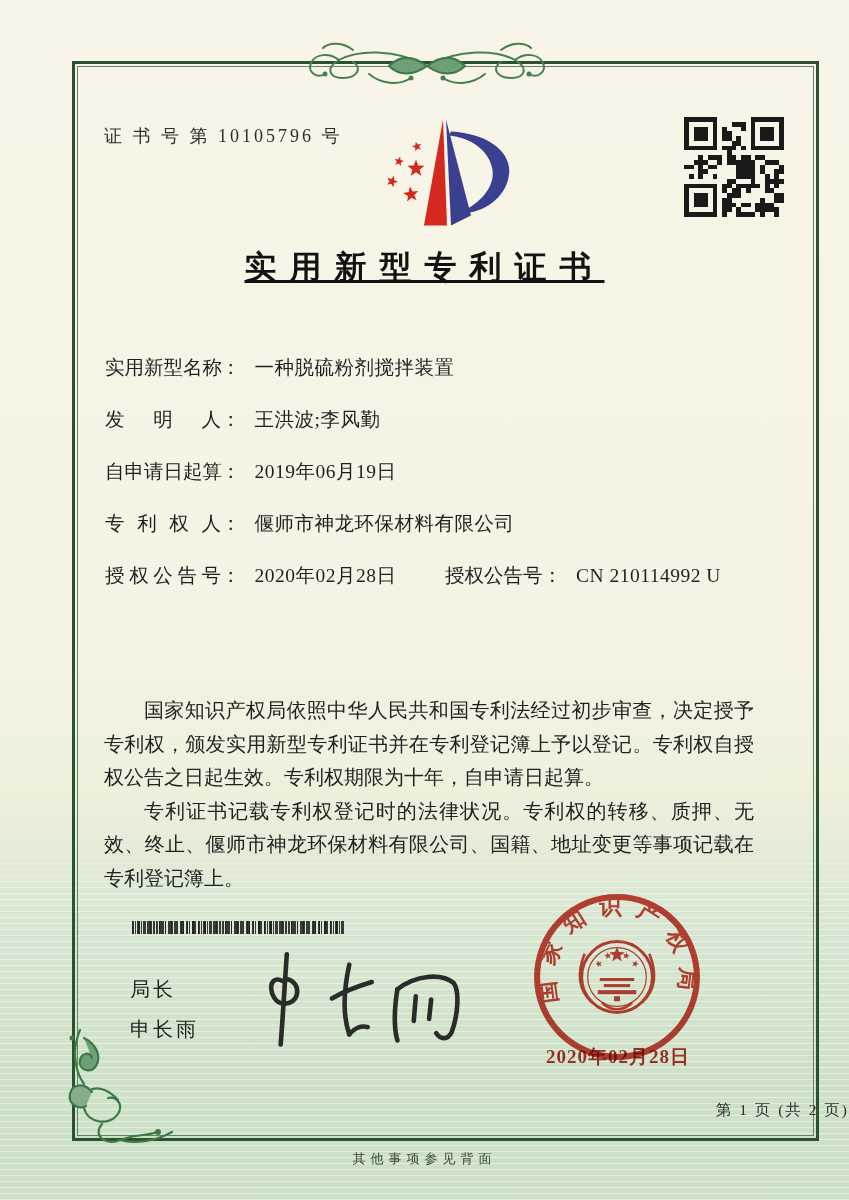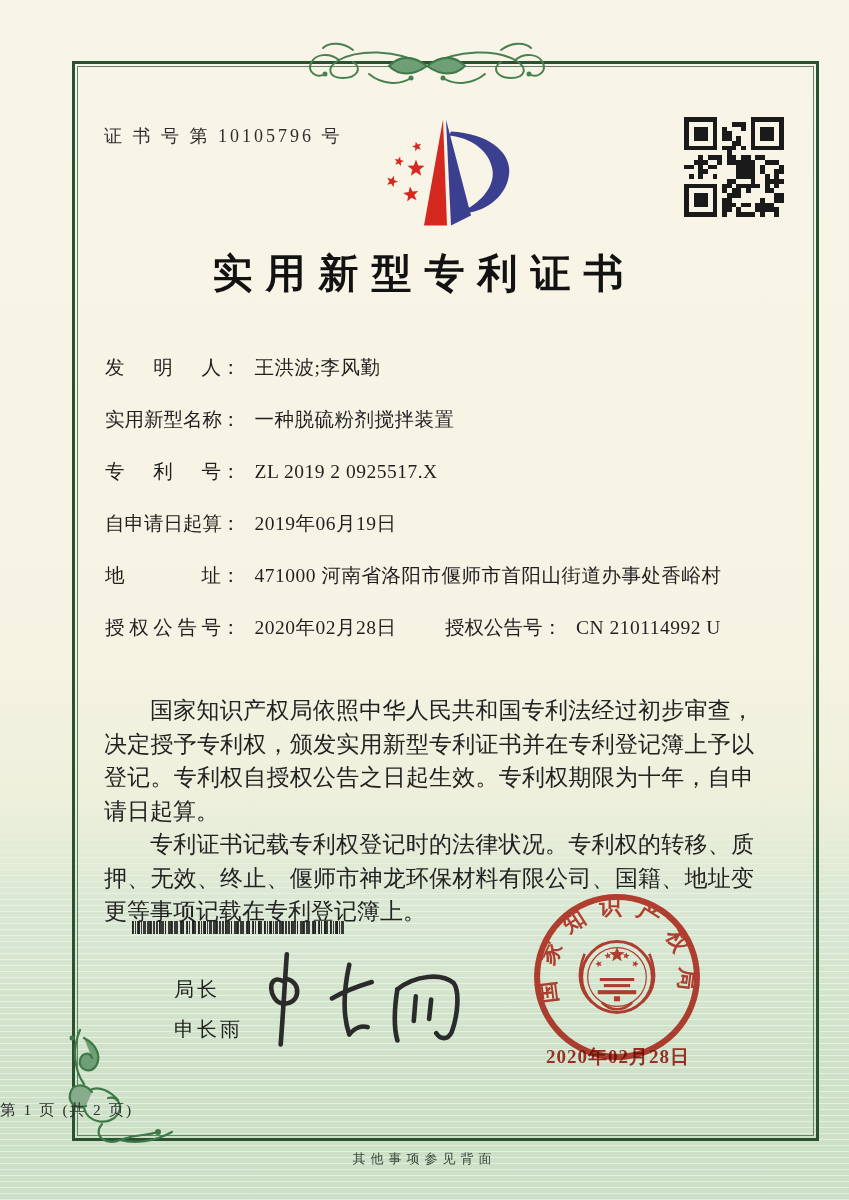--- a/index.html
+++ b/index.html
@@ -11,42 +11,42 @@
   .waves{position:absolute;left:0;right:0;top:800px;bottom:0;pointer-events:none;
     background:repeating-linear-gradient(0deg,rgba(255,255,255,.45) 0 1px,rgba(255,255,255,0) 1px 6px);
     -webkit-mask-image:linear-gradient(180deg,transparent 0,#000 120px);
     mask-image:linear-gradient(180deg,transparent 0,#000 120px);}
   .frame{position:absolute;left:72px;top:61px;width:741px;height:1074px;border:3px solid #2a5231;}
   .frame-inner{position:absolute;inset:2px;border:1px solid #5d8764;}
   .certno{position:absolute;left:104px;top:124px;font-size:18px;letter-spacing:3px;color:#2e2e2e;}
   .logo{position:absolute;left:348px;top:110px;width:185px;height:128px;}
   .qr{position:absolute;left:684px;top:117px;width:100px;height:100px;}
   .title{position:absolute;left:0;width:100%;top:246px;text-align:center;
-    font-size:40px;font-weight:bold;letter-spacing:13px;color:#121212;}
+    font-size:32px;font-weight:bold;letter-spacing:13px;color:#121212;text-decoration:underline;}
   .fields{position:absolute;left:105px;top:342px;width:660px;font-size:19.5px;}
   .frow{height:52px;line-height:52px;white-space:nowrap;position:relative;}
   .flabel{display:inline-block;width:116px;text-align:justify;text-align-last:justify;}
   .colon{margin-right:14px;}
   .fval{letter-spacing:.5px;}
   .grant2{position:absolute;left:340px;top:0;}
-  .paras{position:absolute;left:104px;top:694px;width:650px;font-size:23px;
+  .paras{position:absolute;left:104px;top:694px;width:650px;font-size:20px;
     line-height:33.5px;text-align:justify;color:#222;}
   .paras p{margin:0;text-indent:2em;}
   .barcode{position:absolute;left:132px;top:921px;width:212px;height:13px;
     background:
       repeating-linear-gradient(90deg,#1d1d1d 0 2px,transparent 2px 3px,#1d1d1d 3px 4px,transparent 4px 6px),
       repeating-linear-gradient(90deg,#1d1d1d 0 1px,transparent 1px 5px,#1d1d1d 5px 8px,transparent 8px 11px);
     background-blend-mode:multiply;opacity:.85;}
   .officer{position:absolute;left:130px;top:976px;font-size:20px;letter-spacing:3px;color:#222;}
-  .officer div{margin-bottom:13px;margin-left:44px;}
+  .officer div{margin-bottom:13px;}
   .sig{position:absolute;left:252px;top:942px;width:215px;height:118px;}
   .seal{position:absolute;left:531px;top:891px;width:172px;height:172px;mix-blend-mode:multiply;opacity:.93;}
   .sealdate{position:absolute;left:528px;top:1044px;width:180px;text-align:center;
     font-size:19px;color:#b5352c;font-weight:bold;letter-spacing:1px;mix-blend-mode:multiply;}
-  .pageinfo{position:absolute;left:0;width:100%;top:1100px;text-align:left;
+  .pageinfo{position:absolute;left:0;width:100%;top:1100px;text-align:right;
     font-size:15.5px;letter-spacing:2px;color:#2f2f2f;}
   .backnote{position:absolute;left:0;width:100%;top:1150px;text-align:center;
     font-size:13px;letter-spacing:5px;color:#37463a;}
   .orn-top{position:absolute;left:299px;top:36px;width:256px;height:60px;}
   .orn-corner{position:absolute;left:62px;top:1028px;width:118px;height:122px;}
 </style>
 </head>
 <body>
 
 <div class="page">
@@ -328,33 +328,30 @@
         <rect x="14" y="20" width="1" height="1" fill="#1a1a1a"></rect>
         <rect x="16" y="20" width="1" height="1" fill="#1a1a1a"></rect>
         <rect x="19" y="20" width="1" height="1" fill="#1a1a1a"></rect>
       </svg>
   </div>
 
   <div class="title">实用新型专利证书</div>
 
   <div class="fields">
     <div class="frow">
-      <span class="flabel">发明人</span><span class="colon">：</span><span class="fval">王洪波;李风勤</span>
-    </div>
-    <div class="frow">
       <span class="flabel">实用新型名称</span><span class="colon">：</span><span class="fval">一种脱硫粉剂搅拌装置</span>
     </div>
     <div class="frow">
-      <span class="flabel">专利号</span><span class="colon">：</span><span class="fval">ZL 2019 2 0925517.X</span>
+      <span class="flabel">发明人</span><span class="colon">：</span><span class="fval">王洪波;李风勤</span>
     </div>
     <div class="frow">
       <span class="flabel">自申请日起算</span><span class="colon">：</span><span class="fval">2019年06月19日</span>
     </div>
     <div class="frow">
-      <span class="flabel">地址</span><span class="colon">：</span><span class="fval">471000 河南省洛阳市偃师市首阳山街道办事处香峪村</span>
+      <span class="flabel">专利权人</span><span class="colon">：</span><span class="fval">偃师市神龙环保材料有限公司</span>
     </div>
     <div class="frow">
       <span class="flabel">授权公告号</span><span class="colon">：</span><span class="fval">2020年02月28日</span>
       <span class="grant2">
         <span>授权公告号</span><span class="colon">：</span><span class="fval">CN 210114992 U</span>
       </span>
     </div>
   </div>
 
   <div class="paras">

